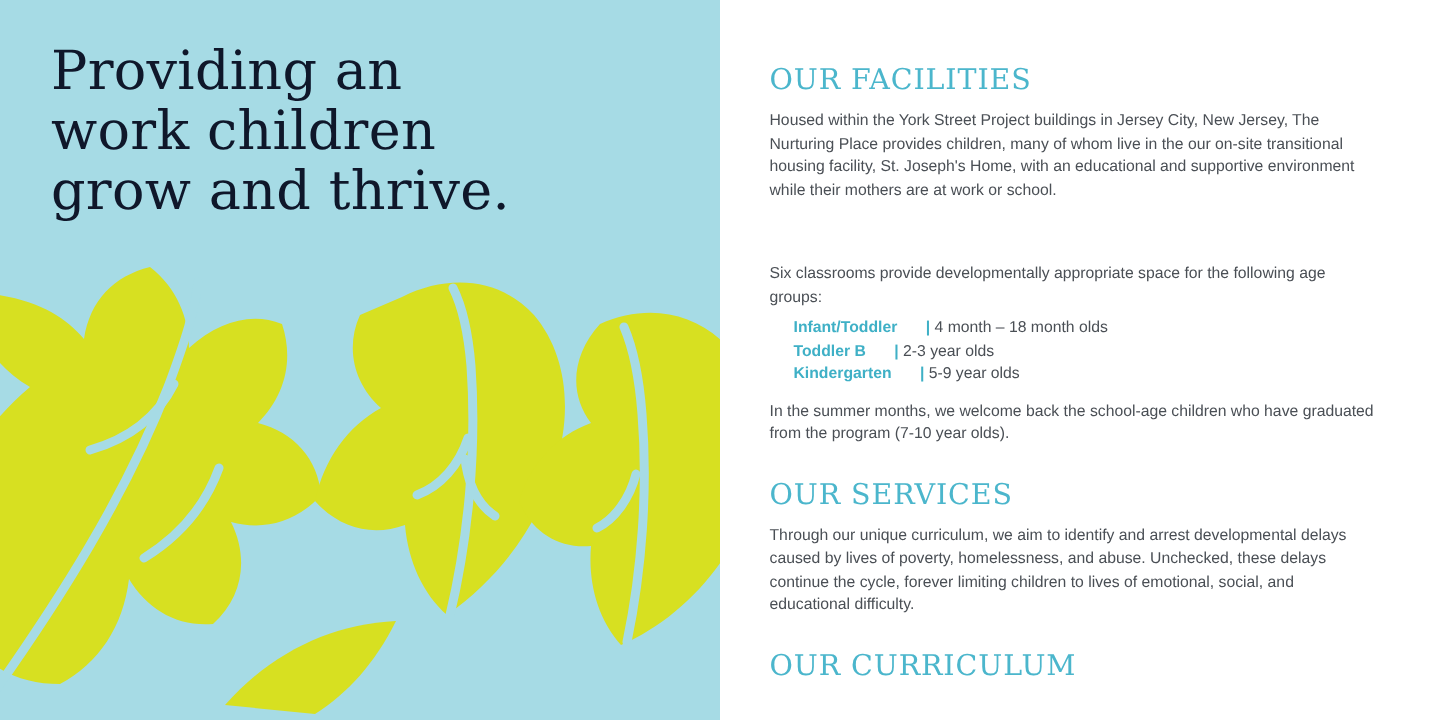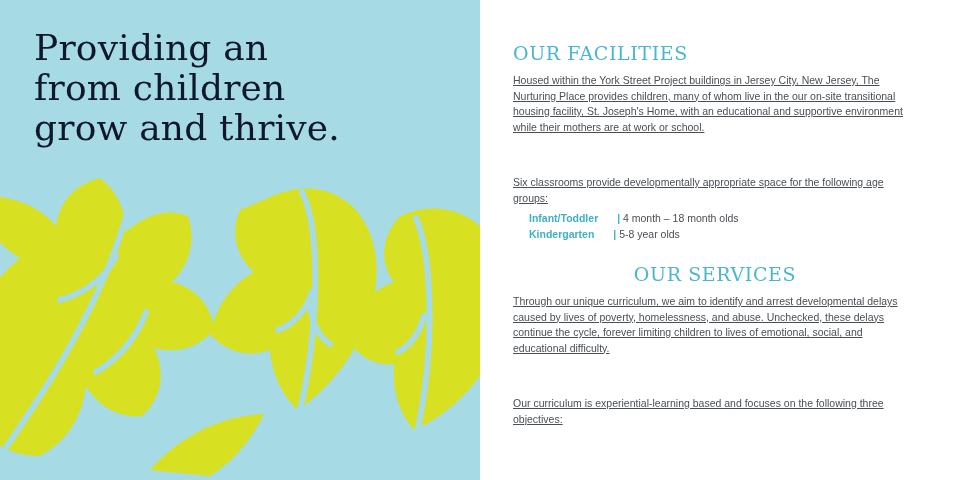--- a/index.html
+++ b/index.html
@@ -74,28 +74,26 @@
     font-family: "DejaVu Serif", serif;
     font-weight: 400;
     font-size: 19px;
     line-height: 22px;
     color: #4bb6cc;
     letter-spacing: 0.6px;
     margin: 0 0 9px 0;
   }
   .section-title.spaced {
     margin-top: 21px;
-    text-align: center;
   }
   p.body {
     margin: 0 0 9px 0;
     font-size: 10.5px;
     line-height: 15.5px;
     color: #4a4f55;
-    text-decoration: underline;
   }
   p.body.tight {
     margin-bottom: 5px;
     margin-top: 40px;
   }
   .age-list {
     list-style: none;
     margin: 0 0 9px 0;
     padding: 0;
   }
@@ -148,43 +146,48 @@
         <path d="M300,410 C312,360 318,300 314,244 C312,220 308,204 302,192"></path>
         <path d="M278,330 C294,324 306,310 312,292"></path>
         <path d="M330,344 C318,336 312,322 310,306"></path>
         <path d="M418,428 C428,380 432,326 428,276 C426,250 422,232 416,218"></path>
         <path d="M398,352 C410,346 420,332 424,316"></path>
       </g>
     </svg>
 
     <div class="headline">
       <span class="headline-line">Providing an</span>
-      <span class="headline-line">from children</span>
+      <span class="headline-line">work children</span>
       <span class="headline-line">grow and thrive.</span>
     </div>
   </div>
 
   <div class="right-panel">
     <div class="content">
 
       <h2 class="section-title">OUR FACILITIES</h2>
       <p class="body">Housed within the York Street Project buildings in Jersey City, New Jersey, The Nurturing Place provides children, many of whom live in the our on-site transitional housing facility, St. Joseph's Home, with an educational and supportive environment while their mothers are at work or school.</p>
       <p class="body tight">Six classrooms provide developmentally appropriate space for the following age groups:</p>
 
       <ul class="age-list">
         <li>
           <span class="age-label">Infant/Toddler</span><span class="age-label"> | </span><span>4 month – 18 month olds</span>
         </li>
         <li>
-          <span class="age-label">Kindergarten</span><span class="age-label"> | </span><span>5-8 year olds</span>
+          <span class="age-label">Toddler B</span><span class="age-label"> | </span><span>2-3 year olds</span>
+        </li>
+        <li>
+          <span class="age-label">Kindergarten</span><span class="age-label"> | </span><span>5-9 year olds</span>
         </li>
       </ul>
 
+      <p class="body">In the summer months, we welcome back the school-age children who have graduated from the program (7-10 year olds).</p>
 
       <h2 class="section-title spaced">OUR SERVICES</h2>
       <p class="body">Through our unique curriculum, we aim to identify and arrest developmental delays caused by lives of poverty, homelessness, and abuse. Unchecked, these delays continue the cycle, forever limiting children to lives of emotional, social, and educational difficulty.</p>
 
+      <h2 class="section-title spaced">OUR CURRICULUM</h2>
       <p class="body tight">Our curriculum is experiential-learning based and focuses on the following three objectives:</p>
 
     </div>
   </div>
 
 </div>
 
 </body></html>

